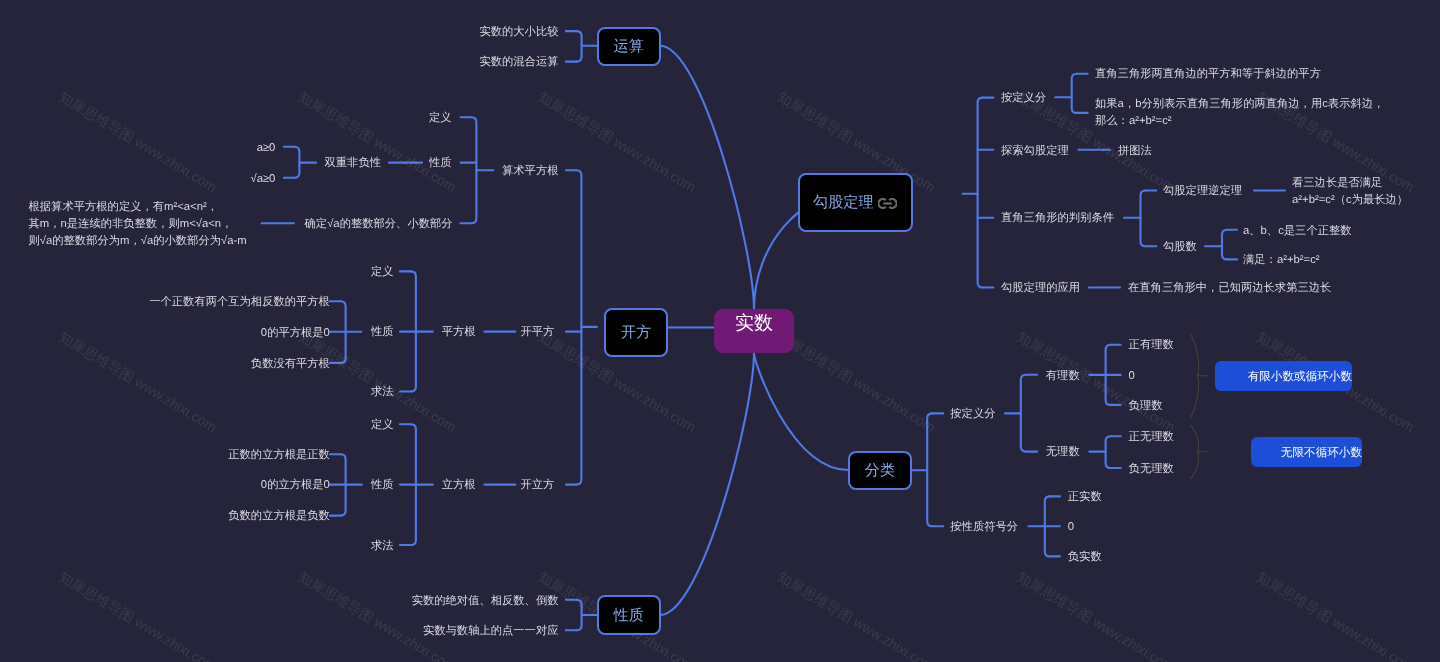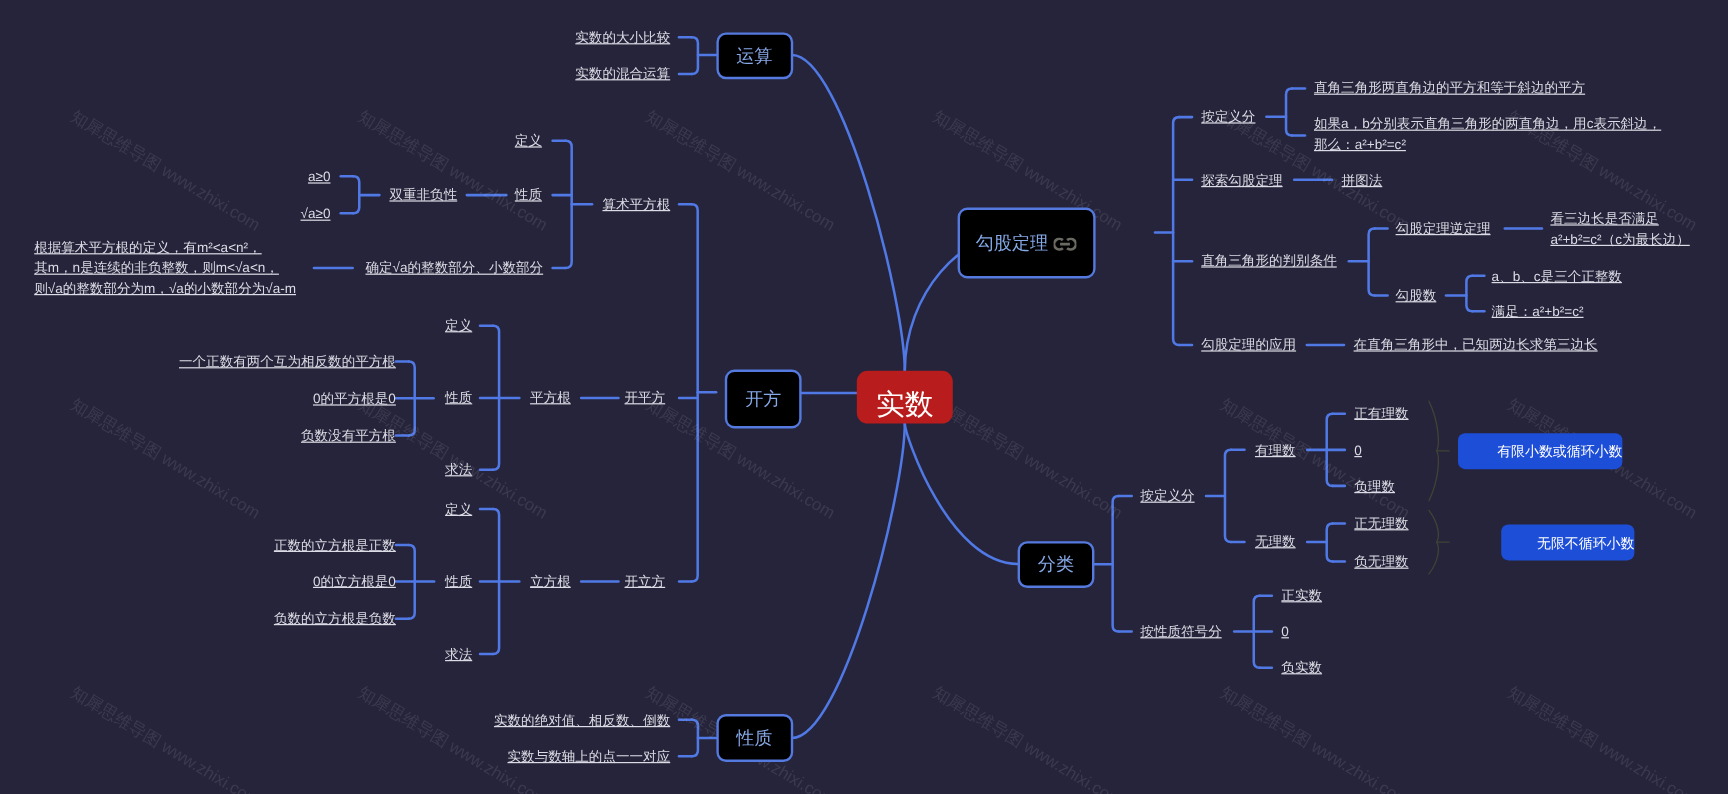--- a/index.html
+++ b/index.html
@@ -1,27 +1,27 @@
 <!DOCTYPE html>
 <html><head>
 <meta charset="utf-8">
 <title>mindmap</title>
 <style>
   html,body{margin:0;padding:0;}
   body{width:1440px;height:662px;overflow:hidden;background:#25243a;
        font-family:"Liberation Sans",sans-serif;text-rendering:geometricPrecision;-webkit-font-smoothing:antialiased;}
   #stage{position:relative;width:1440px;height:662px;overflow:hidden;will-change:transform;}
   svg.layer{position:absolute;left:0;top:0;width:1440px;height:662px;}
-  .leaf{position:absolute;color:#dcdce6;font-size:11.3px;line-height:17px;white-space:pre;text-decoration:underline;}
+  .leaf{position:absolute;color:#dcdce6;font-size:11.3px;line-height:17px;white-space:pre;}
   .node2{position:absolute;box-sizing:border-box;border:2.2px solid #5479df;background:#000000;
          border-radius:8px;color:#86a9e8;font-size:15.1px;display:flex;align-items:center;
          justify-content:center;}
   .node2 > span, .root > span, .sumbox > span{display:block;transform:translateY(1.3px);}
-  .root{position:absolute;box-sizing:border-box;background:#b91c1c;border-radius:9px;color:#fff;
-        font-size:24px;display:flex;align-items:flex-end;justify-content:center;}
+  .root{position:absolute;box-sizing:border-box;background:#701a75;border-radius:9px;color:#fff;
+        font-size:19px;display:flex;align-items:flex-start;justify-content:center;}
   .sumbox{position:absolute;box-sizing:border-box;background:#1d4ed8;border-radius:6px;color:#fff;
           font-size:11.6px;display:flex;align-items:center;justify-content:flex-end;}
 </style>
 </head>
 <body>
 
 <div id="stage">
   <svg class="layer" id="edges" viewBox="0 0 1440 662">
       <path d="M 596.8 45.8 L 581.6 45.8" fill="none" stroke="#5079e6" stroke-width="2.1" stroke-linecap="round" stroke-linejoin="round"></path>
       <path d="M 576.6 31.1 Q 581.6 31.1 581.6 36.1 L 581.6 56.6 Q 581.6 61.6 576.6 61.6" fill="none" stroke="#5079e6" stroke-width="2.1" stroke-linecap="round" stroke-linejoin="round"></path>

